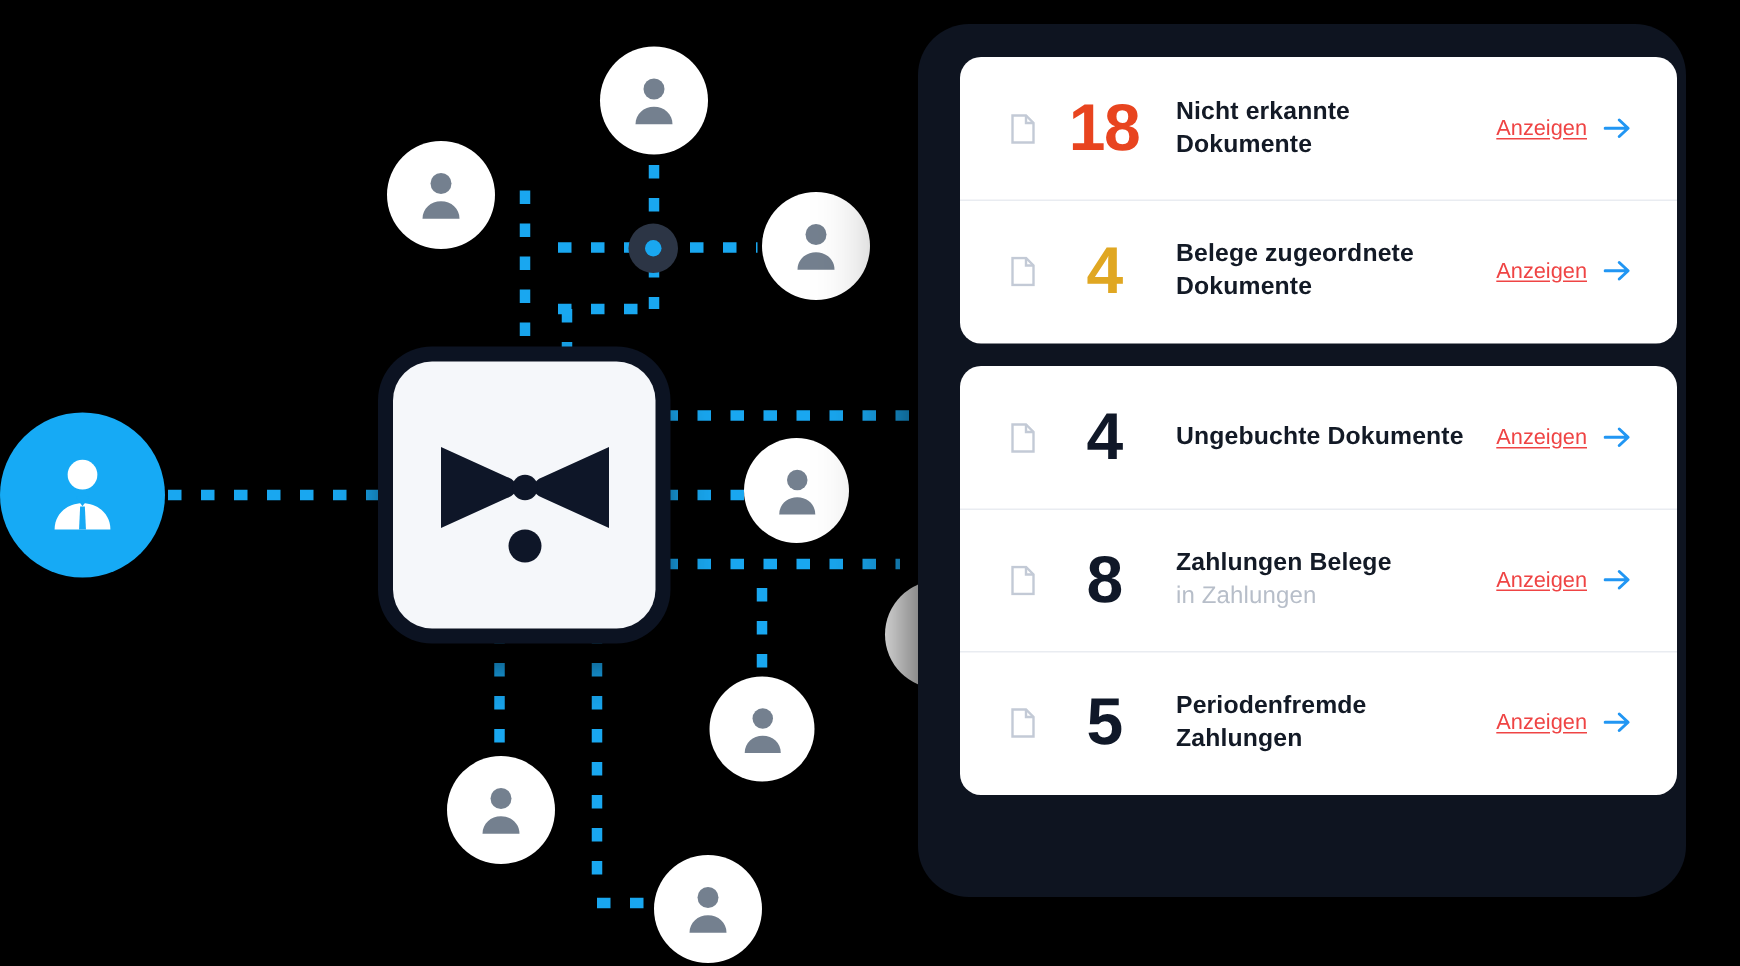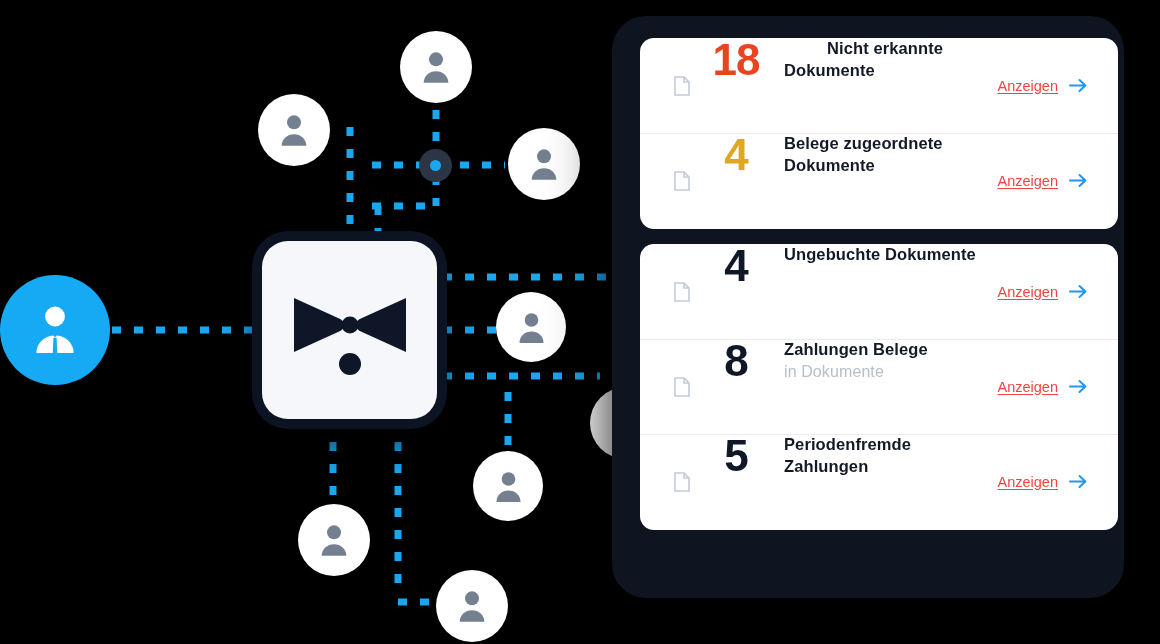--- a/index.html
+++ b/index.html
@@ -40,21 +40,21 @@
   }
 
   .card{
     position:absolute;
     background:#ffffff;
     border-radius:14px;
     overflow:hidden;
   }
 
   .row{
-    display:flex;
+    display:flex;align-items:center;
     height:95px;
     padding:0 30px 0 28px;
     box-sizing:border-box;
     position:relative;
   }
   .row + .row::before{
     content:"";position:absolute;left:0;right:0;top:0;height:1px;
     background:#e9ecf1;
   }
   .row-doc{width:28px;flex:0 0 28px;display:flex;align-items:center;justify-content:center;}
@@ -201,21 +201,21 @@
     <div class="card" style="left:28px;top:22px;width:478px;height:191px;">
       <div class="row">
         <span class="row-doc">
           <svg width="16" height="20" viewBox="0 0 16 20">
             <path d="M1 1 H10 L15 6 V19 H1 Z" fill="none" stroke="#c3cad6" stroke-width="1.6"></path>
             <path d="M10 1 V6 H15" fill="none" stroke="#c3cad6" stroke-width="1.6"></path>
           </svg>
         </span>
         <span class="row-num" style="color:#e8441f;">18</span>
         <span class="row-text">
-          <span class="row-title" style="display:block;margin-left:43px;">Nicht erkannte</span>
+          <span class="row-title" style="display:block;">Nicht erkannte</span>
           <span class="row-title" style="display:block;">Dokumente</span>
         </span>
         <span class="row-link">
           <span class="lbl">Anzeigen</span>
           <svg class="arw" width="19" height="15" viewBox="0 0 19 15">
             <path d="M1 7.5 H16 M10.5 2 L16.4 7.5 L10.5 13" fill="none" stroke="#2196f3" stroke-width="2" stroke-linecap="round" stroke-linejoin="round"></path>
           </svg>
         </span>
       </div>
       <div class="row">
@@ -261,21 +261,21 @@
       <div class="row">
         <span class="row-doc">
           <svg width="16" height="20" viewBox="0 0 16 20">
             <path d="M1 1 H10 L15 6 V19 H1 Z" fill="none" stroke="#c3cad6" stroke-width="1.6"></path>
             <path d="M10 1 V6 H15" fill="none" stroke="#c3cad6" stroke-width="1.6"></path>
           </svg>
         </span>
         <span class="row-num">8</span>
         <span class="row-text">
           <span class="row-title" style="display:block;">Zahlungen Belege</span>
-          <span class="row-sub" style="display:block;">in Dokumente</span>
+          <span class="row-sub" style="display:block;">in Zahlungen</span>
         </span>
         <span class="row-link">
           <span class="lbl">Anzeigen</span>
           <svg class="arw" width="19" height="15" viewBox="0 0 19 15">
             <path d="M1 7.5 H16 M10.5 2 L16.4 7.5 L10.5 13" fill="none" stroke="#2196f3" stroke-width="2" stroke-linecap="round" stroke-linejoin="round"></path>
           </svg>
         </span>
       </div>
       <div class="row">
         <span class="row-doc">

